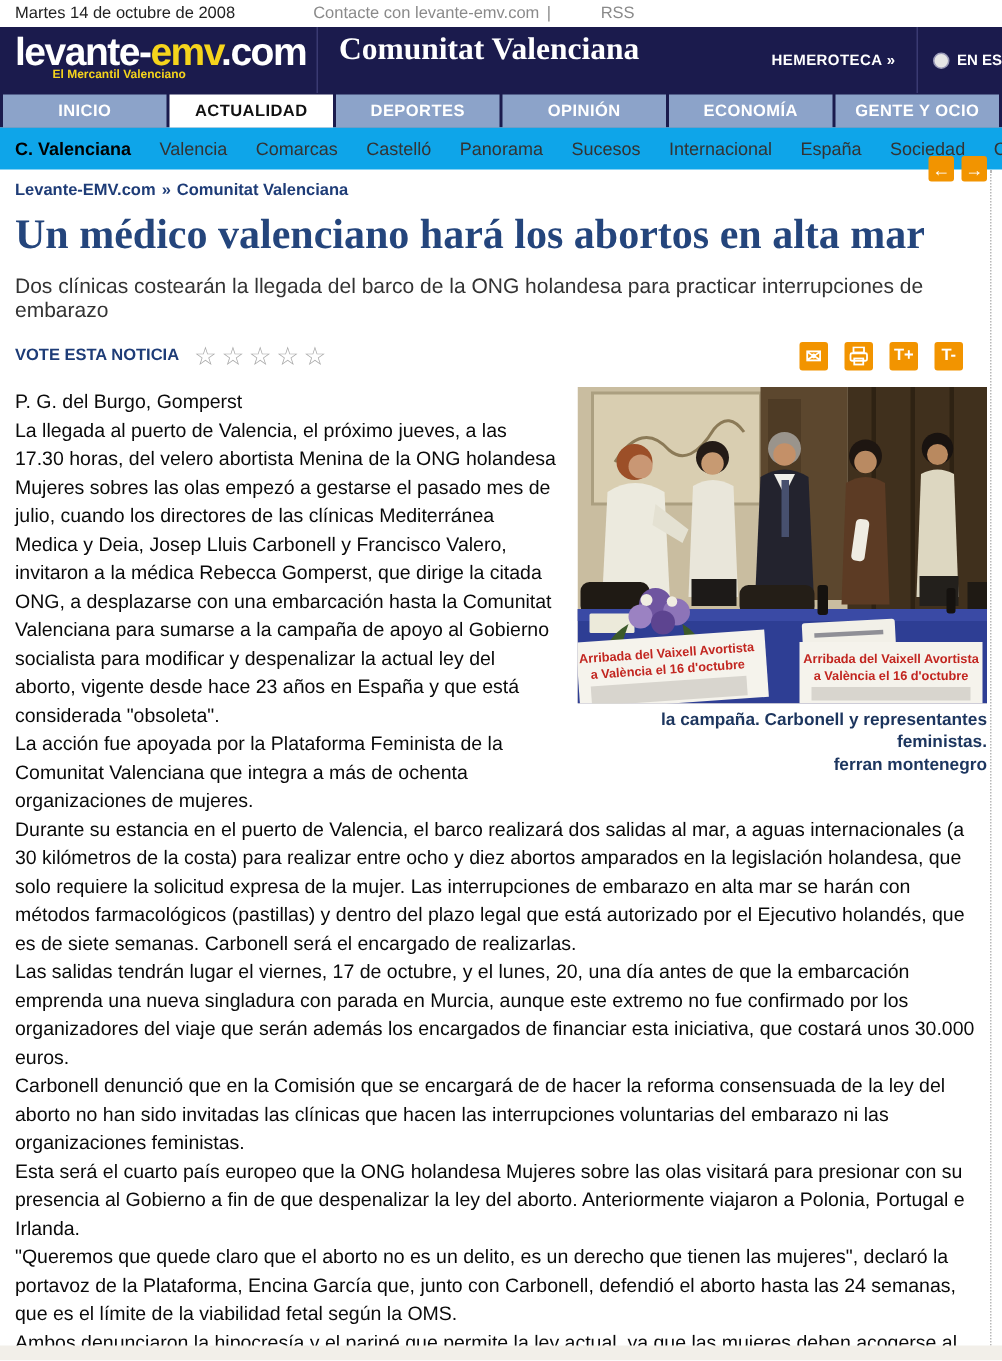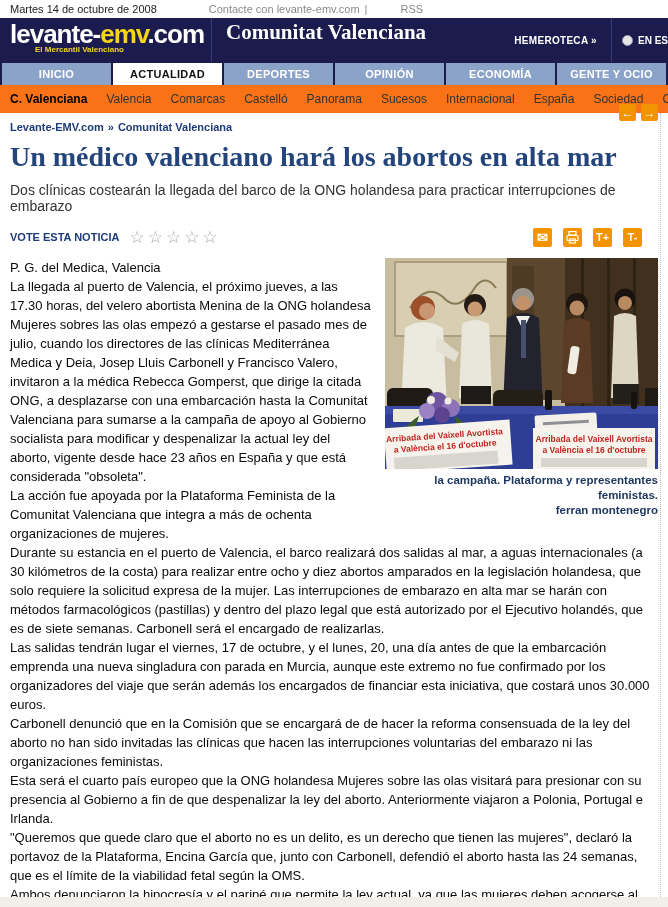--- a/index.html
+++ b/index.html
@@ -27,21 +27,21 @@
   .scope { display:flex; margin-left:10px; white-space:nowrap; }
   .radio { width:11px; height:11px; border-radius:50%; background:#e6e6e6; border:1px solid #9a9ab8; margin-right:5px; }
   .scope-label { font-size:10px; font-weight:bold; }
 
   
   .tabs { height:23px; background:#1b1b4d; display:flex; gap:2px; padding:1px 2px 0 2px; }
   .tab { flex:1; background:#8ca3c9; color:#fff; font-size:11px; font-weight:bold; display:flex; align-items:center; justify-content:center; letter-spacing:.3px; cursor:pointer; }
   .tab-active { background:#fff; color:#111; }
 
   
-  .subnav { height:28px; background:#f97316; display:flex; align-items:center; padding:0 6px 0 10px; gap:19px; font-size:12px; color:#333; overflow:hidden; }
+  .subnav { height:28px; background:#0ea5e9; display:flex; align-items:center; padding:0 6px 0 10px; gap:19px; font-size:12px; color:#333; overflow:hidden; }
   .subnav-item { cursor:pointer; white-space:nowrap; }
   .subnav-current { font-weight:bold; color:#000; }
   .pager { position:absolute; top:104px; right:10px; display:flex; gap:5px; }
   .pager-btn { width:17px; height:17px; background:#f29400; color:#fff; font-size:12px; font-weight:bold; display:flex; align-items:center; justify-content:center; border-radius:2px; cursor:pointer; }
 
   
   .content { padding:6px 10px 0 10px; }
   .dotted-edge { position:absolute; left:660px; top:113px; height:786px; border-left:1px dotted #b8b8b8; }
   .breadcrumb { font-size:11px; font-weight:bold; color:#1e3c77; margin-top:2px; }
   .breadcrumb span { cursor:pointer; }
@@ -222,26 +222,26 @@
             <text x="60" y="191" text-anchor="middle" font-family="Liberation Sans, sans-serif" font-size="8.5" font-weight="bold" fill="#c22620">a València el 16 d'octubre</text>
             <rect x="8" y="196" width="104" height="13" fill="#d8d5ce"></rect>
           </g>
 
           <rect x="148" y="170" width="122" height="41" fill="#f5f3ec"></rect>
           <text x="209" y="184" text-anchor="middle" font-family="Liberation Sans, sans-serif" font-size="8.5" font-weight="bold" fill="#c22620">Arribada del Vaixell Avortista</text>
           <text x="209" y="195" text-anchor="middle" font-family="Liberation Sans, sans-serif" font-size="8.5" font-weight="bold" fill="#c22620">a València el 16 d'octubre</text>
           <rect x="156" y="200" width="106" height="9" fill="#d8d5ce"></rect>
         </svg>
         <div class="caption">
-          <div>la campaña. Plataforma y representantes feministas.</div>
+          <div>la campaña. Carbonell y representantes feministas.</div>
           <div>ferran montenegro</div>
         </div>
       </div>
 
-      <p>P. G. del Medica, Valencia</p>
+      <p>P. G. del Burgo, Gomperst</p>
       <div id="paragraphs">
           <p>La llegada al puerto de Valencia, el próximo jueves, a las 17.30 horas, del velero abortista Menina de la ONG holandesa Mujeres sobres las olas empezó a gestarse el pasado mes de julio, cuando los directores de las clínicas Mediterránea Medica y Deia, Josep Lluis Carbonell y Francisco Valero, invitaron a la médica Rebecca Gomperst, que dirige la citada ONG, a desplazarse con una embarcación hasta la Comunitat Valenciana para sumarse a la campaña de apoyo al Gobierno socialista para modificar y despenalizar la actual ley del aborto, vigente desde hace 23 años en España y que está considerada "obsoleta".</p>
           <p>La acción fue apoyada por la Plataforma Feminista de la Comunitat Valenciana que integra a más de ochenta organizaciones de mujeres.</p>
           <p>Durante su estancia en el puerto de Valencia, el barco realizará dos salidas al mar, a aguas internacionales (a 30 kilómetros de la costa) para realizar entre ocho y diez abortos amparados en la legislación holandesa, que solo requiere la solicitud expresa de la mujer. Las interrupciones de embarazo en alta mar se harán con métodos farmacológicos (pastillas) y dentro del plazo legal que está autorizado por el Ejecutivo holandés, que es de siete semanas. Carbonell será el encargado de realizarlas.</p>
           <p>Las salidas tendrán lugar el viernes, 17 de octubre, y el lunes, 20, una día antes de que la embarcación emprenda una nueva singladura con parada en Murcia, aunque este extremo no fue confirmado por los organizadores del viaje que serán además los encargados de financiar esta iniciativa, que costará unos 30.000 euros.</p>
           <p>Carbonell denunció que en la Comisión que se encargará de de hacer la reforma consensuada de la ley del aborto no han sido invitadas las clínicas que hacen las interrupciones voluntarias del embarazo ni las organizaciones feministas.</p>
           <p>Esta será el cuarto país europeo que la ONG holandesa Mujeres sobre las olas visitará para presionar con su presencia al Gobierno a fin de que despenalizar la ley del aborto. Anteriormente viajaron a Polonia, Portugal e Irlanda.</p>
           <p>"Queremos que quede claro que el aborto no es un delito, es un derecho que tienen las mujeres", declaró la portavoz de la Plataforma, Encina García que, junto con Carbonell, defendió el aborto hasta las 24 semanas, que es el límite de la viabilidad fetal según la OMS.</p>
           <p>Ambos denunciaron la hipocresía y el paripé que permite la ley actual, ya que las mujeres deben acogerse al tercer supuesto "de grave riesgo para la salud física o psíquica de la madre" que es avalado por un informe psiquiátrico, cuando lo que se pretende es que sea la mujer la que decida su maternidad libremente.</p>
         </div>

